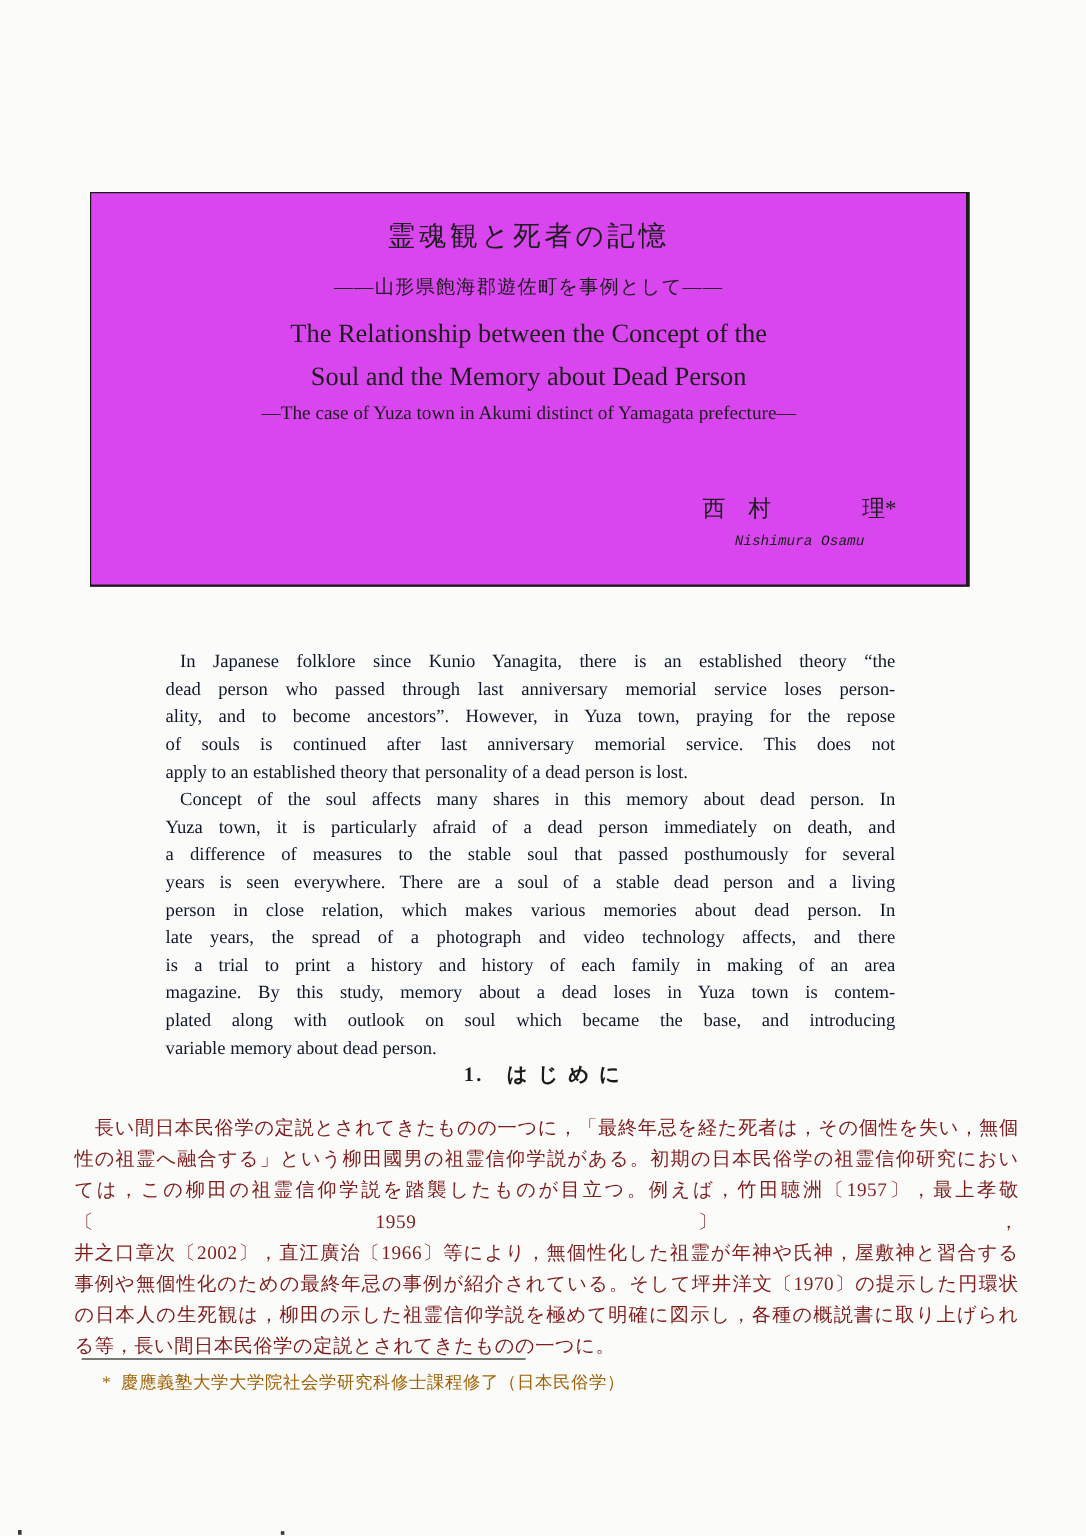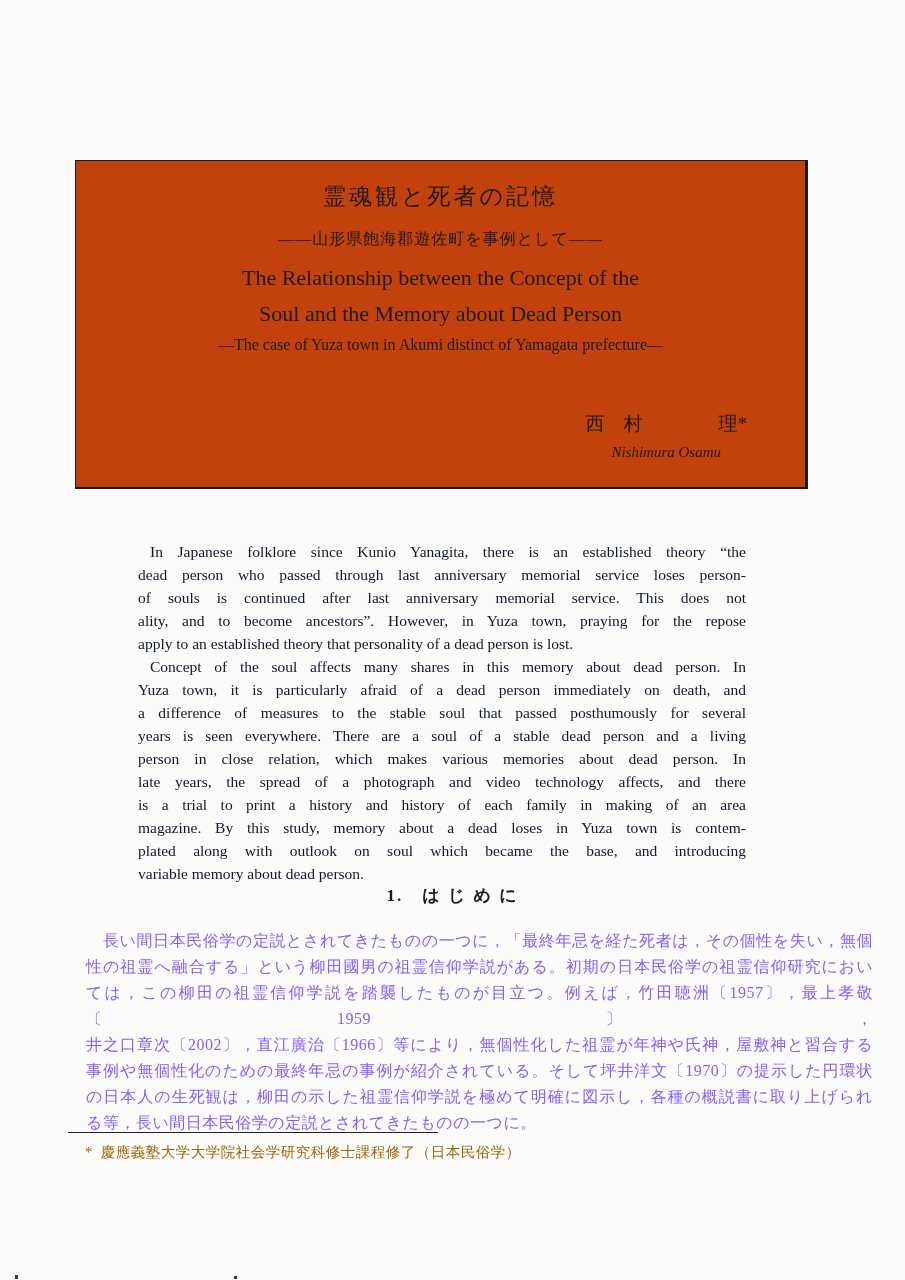--- a/index.html
+++ b/index.html
@@ -23,35 +23,35 @@
   .title-box {
     position: absolute;
     left: 75px;
     top: 160px;
     width: 733px;
     height: 329px;
     box-sizing: border-box;
     border: 1.5px solid #1a1a1a;
     border-right-width: 3px;
     border-bottom-width: 2px;
-    background: #c2410c;
+    background: #d946ef;
   }
   .tb-center { position: absolute; left: 0; width: 100%; text-align: center; }
   .jp-title   { top: 20px;  font-size: 23px; letter-spacing: 3px; }
   .jp-sub     { top: 68px;  font-size: 16px; letter-spacing: 1px; }
   .en-title   { top: 99px;  font-size: 22px; line-height: 36px; }
   .en-sub     { top: 175px; font-size: 16px; }
   .author-block {
     position: absolute;
     right: 58px;
     top: 250px;
     text-align: center;
   }
   .author-ja { font-size: 19px; text-align: right; }
-  .author-en { font-size: 15px; font-style: italic; margin-top: 7px; }
+  .author-en { font-size: 12px; font-style: italic; margin-top: 7px; font-family: Liberation Mono, monospace; }
 
   
   .abstract {
     position: absolute;
     left: 138px;
     top: 540px;
     width: 608px;
     font-size: 15.5px;
     line-height: 23px;
     color: #0f172a;
@@ -74,22 +74,21 @@
 
   
   .body-ja {
     position: absolute;
     left: 62px;
     top: 928px;
     width: 787px;
     font-size: 16px;
     line-height: 26px;
     letter-spacing: 0.5px;
-    color: #8b5cf6;
-    margin-left: 24px;
+    color: #7f1d1d;
   }
   .body-ja .line:first-child { text-indent: 17px; }
 
   
   .footnote-rule {
     position: absolute;
     left: 68px;
     top: 1132px;
     width: 370px;
     border-top: 1.5px solid #222;
@@ -125,22 +124,22 @@
     <div class="author-block">
       <div class="author-ja">西　村　　　　理*</div>
       <div class="author-en">Nishimura Osamu</div>
     </div>
   </div>
 
   <div class="abstract">
     <div class="para indent-first">
         <div class="line">In Japanese folklore since Kunio Yanagita, there is an established theory “the</div>
         <div class="line">dead person who passed through last anniversary memorial service loses person-</div>
+        <div class="line">ality, and to become ancestors”.  However, in Yuza town, praying for the repose</div>
         <div class="line">of souls is continued after last anniversary memorial service.  This does not</div>
-        <div class="line">ality, and to become ancestors”.  However, in Yuza town, praying for the repose</div>
         <div class="line last">apply to an established theory that personality of a dead person is lost.</div>
       </div>
     <div class="para indent-first">
         <div class="line">Concept of the soul affects many shares in this memory about dead person.  In</div>
         <div class="line">Yuza town, it is particularly afraid of a dead person immediately on death, and</div>
         <div class="line">a difference of measures to the stable soul that passed posthumously for several</div>
         <div class="line">years is seen everywhere.  There are a soul of a stable dead person and a living</div>
         <div class="line">person in close relation, which makes various memories about dead person.  In</div>
         <div class="line">late years, the spread of a photograph and video technology affects, and there</div>
         <div class="line">is a trial to print a history and history of each family in making of an area</div>

